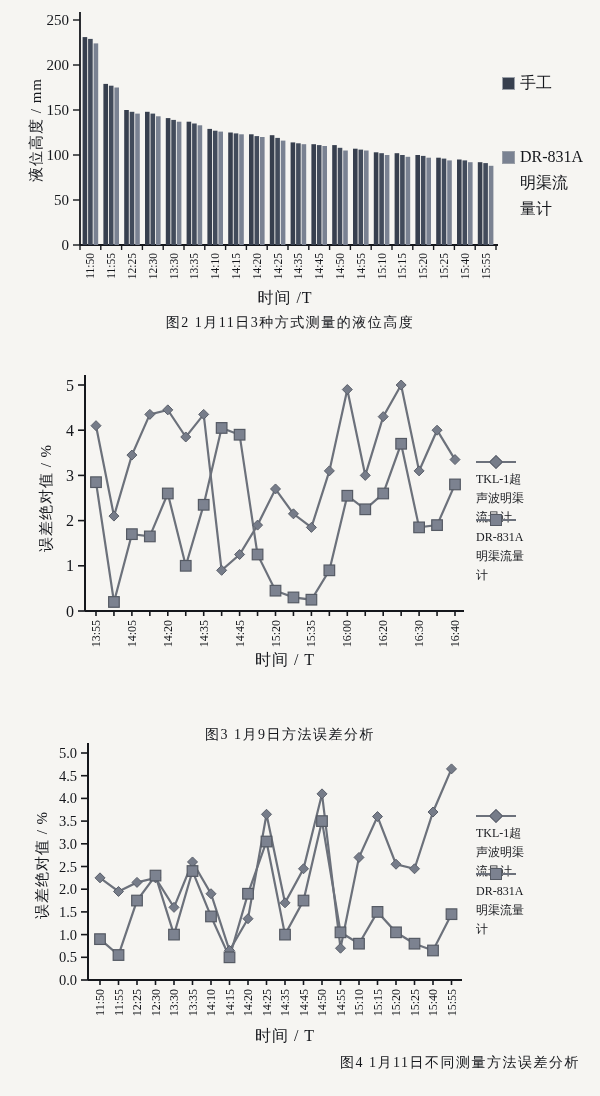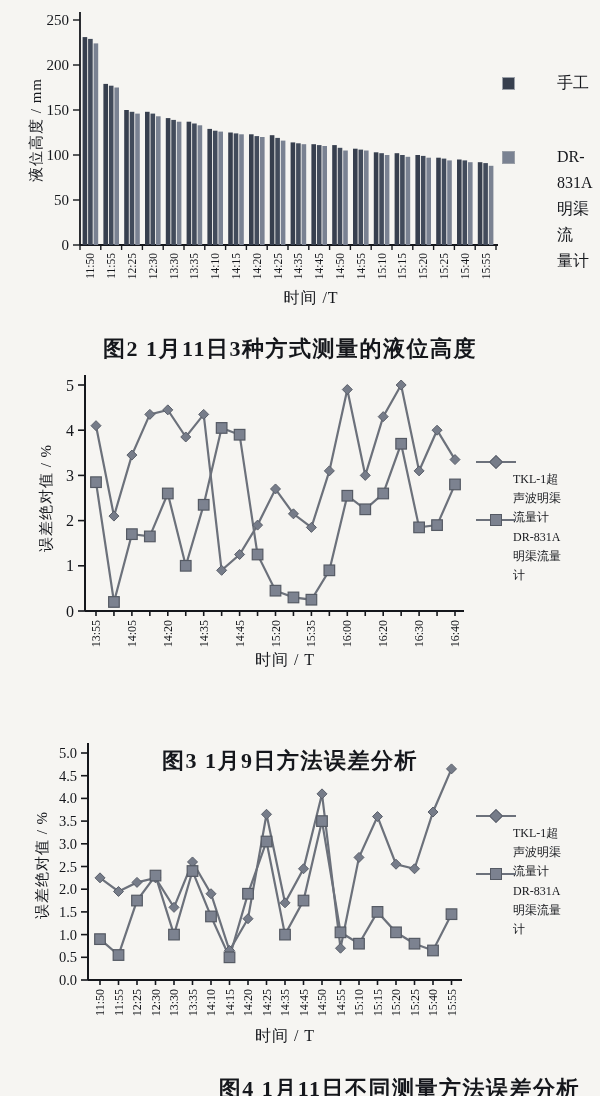--- a/index.html
+++ b/index.html
@@ -6,23 +6,23 @@
   .page{
     position:relative;width:600px;height:1096px;background:#f6f5f2;
     font-family:"Liberation Serif","DejaVu Serif",serif;color:#15171c;overflow:hidden;
   }
   svg{position:absolute;left:0;overflow:visible;}
   .ylabel{
     position:absolute;width:150px;height:20px;text-align:center;
     transform:rotate(-90deg);font-size:15px;letter-spacing:1px;white-space:nowrap;
   }
   .xtitle{position:absolute;left:0;width:570px;text-align:center;font-size:16px;letter-spacing:1px;}
-  .caption{position:absolute;left:0;width:580px;text-align:center;font-size:22px;font-weight:700;letter-spacing:1.5px;margin-top:20px;}
+  .caption{position:absolute;left:0;width:580px;text-align:center;font-size:14px;font-weight:400;letter-spacing:1.5px;}
   .legend{position:absolute;display:flex;align-items:flex-start;}
-  .legend .txt{white-space:pre-line;margin-left:37px;}
+  .legend .txt{white-space:pre-line;}
   .leg-big{font-size:16px;line-height:26px;}
   .leg-small{font-size:12px;line-height:19px;flex-direction:column;}
   .lm-sq{flex:none;width:11px;height:11px;margin:7px 5px 0 0;border:1px solid #9ba0a8;}
   .lm-line{flex:none;position:relative;width:40px;height:16px;margin:2px 2px 0 0;}
   .lm-line::before{content:"";position:absolute;left:0;right:0;top:7px;height:2px;background:#6c717b;}
   .lm-diamond::after{
     content:"";position:absolute;left:15px;top:3px;width:8px;height:8px;
     background:#767c89;border:1px solid #5a5f6a;transform:rotate(45deg);
   }
   .lm-square::after{
@@ -171,21 +171,21 @@
     <div class="legend leg-big" style="left:502px;top:70px;">
       <span class="lm-sq" style="background:#373f4e;"></span>
       <span class="txt">手工</span>
     </div>
     <div class="legend leg-big" style="left:502px;top:144px;">
       <span class="lm-sq" style="background:#7a8292;"></span>
       <span class="txt">DR-831A
 明渠流
 量计</span>
     </div>
-    <div class="xtitle" style="top:288px;margin-left:26px;">时间 /T</div>
+    <div class="xtitle" style="top:288px;">时间 /T</div>
     <div class="caption" style="top:314px;">图2  1月11日3种方式测量的液位高度</div>
   </section>
 
   <section>
     <svg id="svg-fig3" width="600" height="300" viewBox="0 0 600 300" style="top:360px;">
         <g>
           <line x1="85" y1="15" x2="85" y2="251" stroke="#15171c" stroke-width="2"></line>
           <line x1="85" y1="251" x2="464" y2="251" stroke="#15171c" stroke-width="2"></line>
         </g>
         <g>

